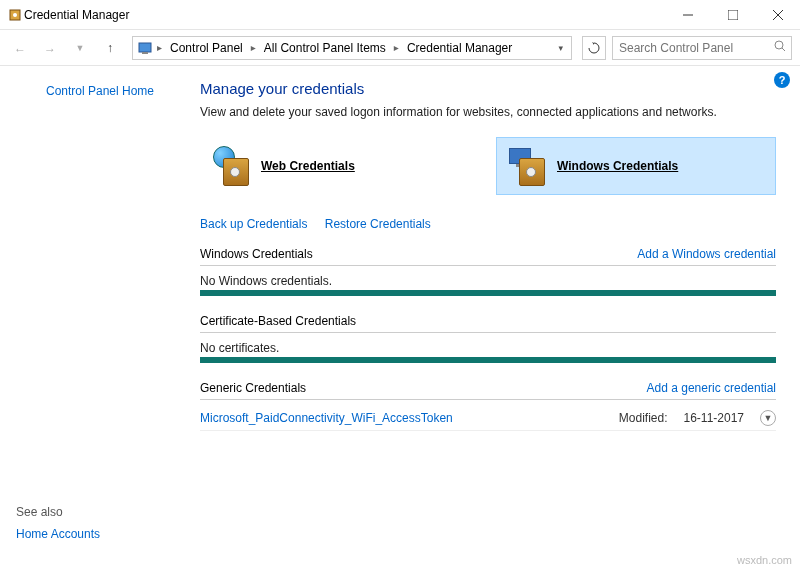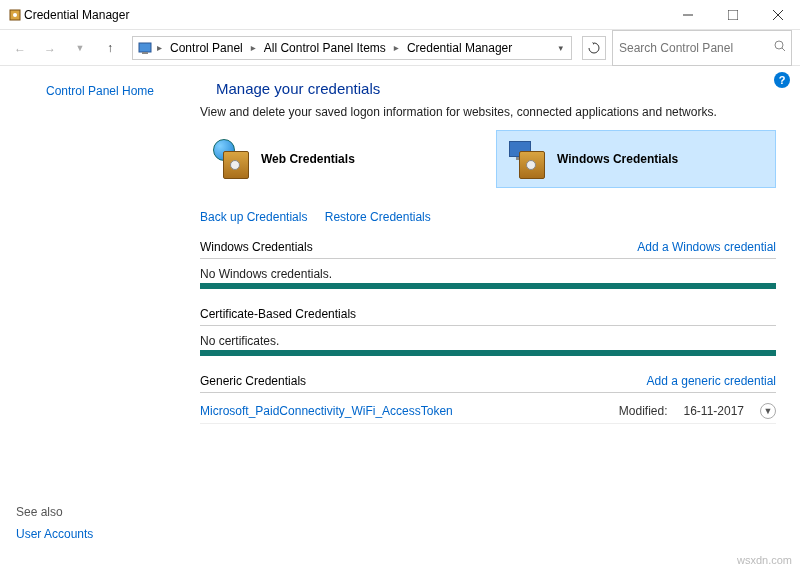--- a/index.html
+++ b/index.html
@@ -9,32 +9,32 @@
 .titlebar .wbtn { width: 45px; height: 30px; display: flex; align-items: center; justify-content: center; color: #333; }
 .navbar { height: 36px; display: flex; align-items: center; padding: 0 8px; gap: 6px; border-bottom: 1px solid #e5e5e5; }
 .nav-arrow { width: 24px; height: 24px; display: flex; align-items: center; justify-content: center; color: #aaa; border-radius: 2px; }
 .nav-arrow.enabled { color: #333; }
 .breadcrumb { flex: 1; display: flex; align-items: center; border: 1px solid #ccc; height: 24px; padding: 0 4px; margin: 0 4px; gap: 2px; }
 .bc-icon { width: 16px; height: 16px; display: flex; align-items: center; justify-content: center; }
 .bc-chev { color: #666; font-size: 10px; padding: 0 2px; }
 .bc-item { font-size: 12px; padding: 0 4px; white-space: nowrap; }
 .bc-drop { margin-left: auto; color: #555; padding: 0 4px; }
 .refresh-btn { width: 24px; height: 24px; border: 1px solid #ccc; display: flex; align-items: center; justify-content: center; }
-.searchbox { width: 180px; height: 36px; border: 1px solid #ccc; display: flex; align-items: center; padding: 0 6px; color: #777; }
+.searchbox { width: 180px; height: 24px; border: 1px solid #ccc; display: flex; align-items: center; padding: 0 6px; color: #777; }
 .searchbox input { border: none; outline: none; flex: 1; font-size: 12px; color: #777; background: transparent; }
 .body-area { display: flex; height: calc(570px - 66px); position: relative; }
 .sidebar { width: 200px; padding: 18px 16px; }
 .sidebar a { color: #0066cc; text-decoration: none; font-size: 12px; display: block; margin-bottom: 8px; text-align: center; }
 .sidebar .seealso-block { position: absolute; bottom: 21px; left: 16px; }
 .sidebar .seealso { color: #555; margin-bottom: 8px; }
 .main { flex: 1; padding: 14px 24px 14px 0; position: relative; }
 .help-icon { position: absolute; top: 6px; right: 10px; width: 16px; height: 16px; border-radius: 50%; background: #0078d7; color: #fff; font-size: 11px; font-weight: bold; display: flex; align-items: center; justify-content: center; }
-.page-title { color: #003399; font-size: 15px; font-weight: 400; margin-bottom: 8px; margin-left: 16px; }
-.page-sub { font-size: 12px; color: #222; margin-bottom: 11px; }
-.cred-types { display: flex; gap: 16px; margin-bottom: 22px; }
+.page-title { color: #003399; font-size: 15px; font-weight: 400; margin-bottom: 8px; }
+.page-sub { font-size: 12px; color: #222; margin-bottom: 18px; }
+.cred-types { display: flex; gap: 16px; margin-bottom: 22px; text-decoration: underline; }
 .cred-type { flex: 1; border: 1px solid transparent; padding: 8px 10px; display: flex; align-items: center; gap: 10px; }
 .cred-type.selected { background: #cce8ff; border: 1px solid #99d1ff; }
 .cred-type .ico { width: 40px; height: 40px; position: relative; }
 .safe-body { width: 26px; height: 28px; background: linear-gradient(#d9a441,#a96f1c); border: 1px solid #7a4e12; border-radius: 2px; position: absolute; bottom: 0; right: 2px; }
 .safe-dial { width: 10px; height: 10px; border-radius: 50%; background: #eee; border: 1px solid #888; position: absolute; top: 8px; left: 6px; }
 .globe { width: 22px; height: 22px; border-radius: 50%; background: radial-gradient(circle at 30% 30%, #7fd0ff, #1a7fd0); position: absolute; top: 0; left: 2px; border: 1px solid #166; }
 .monitor { width: 22px; height: 16px; background: #3a76c4; border: 1px solid #2a5694; position: absolute; top: 2px; left: 2px; }
 .monitor:after { content: ""; position: absolute; width: 10px; height: 3px; background: #888; bottom: -4px; left: 6px; }
 .cred-type .lbl { font-weight: 600; font-size: 12px; }
 .link-row { margin-bottom: 16px; }
@@ -110,21 +110,21 @@
         </svg></span>
   </div>
 </div>
 
 <div class="body-area">
 
   <div class="sidebar">
     <a href="#">Control Panel Home</a>
     <div class="seealso-block">
       <div class="seealso">See also</div>
-      <a href="#">User Accounts</a>
+      <a href="#">Home Accounts</a>
     </div>
   </div>
 
   <div class="main">
     <div class="help-icon">?</div>
     <div class="page-title">Manage your credentials</div>
     <div class="page-sub">View and delete your saved logon information for websites, connected applications and networks.</div>
 
     <div class="cred-types">
       <div class="cred-type">

